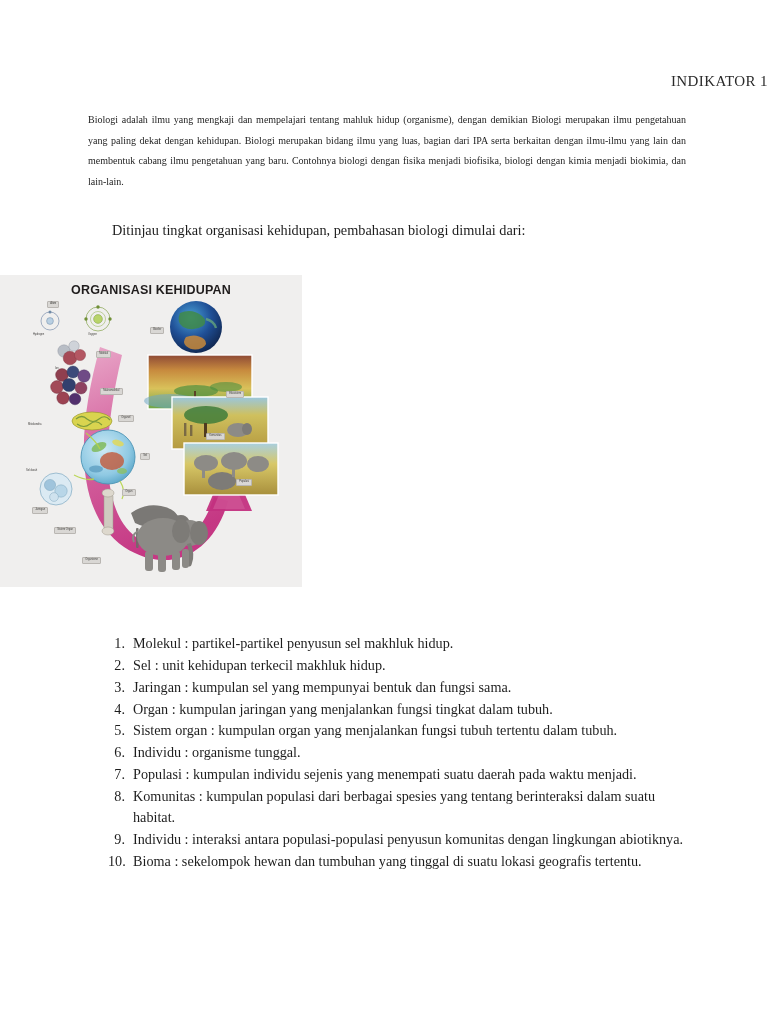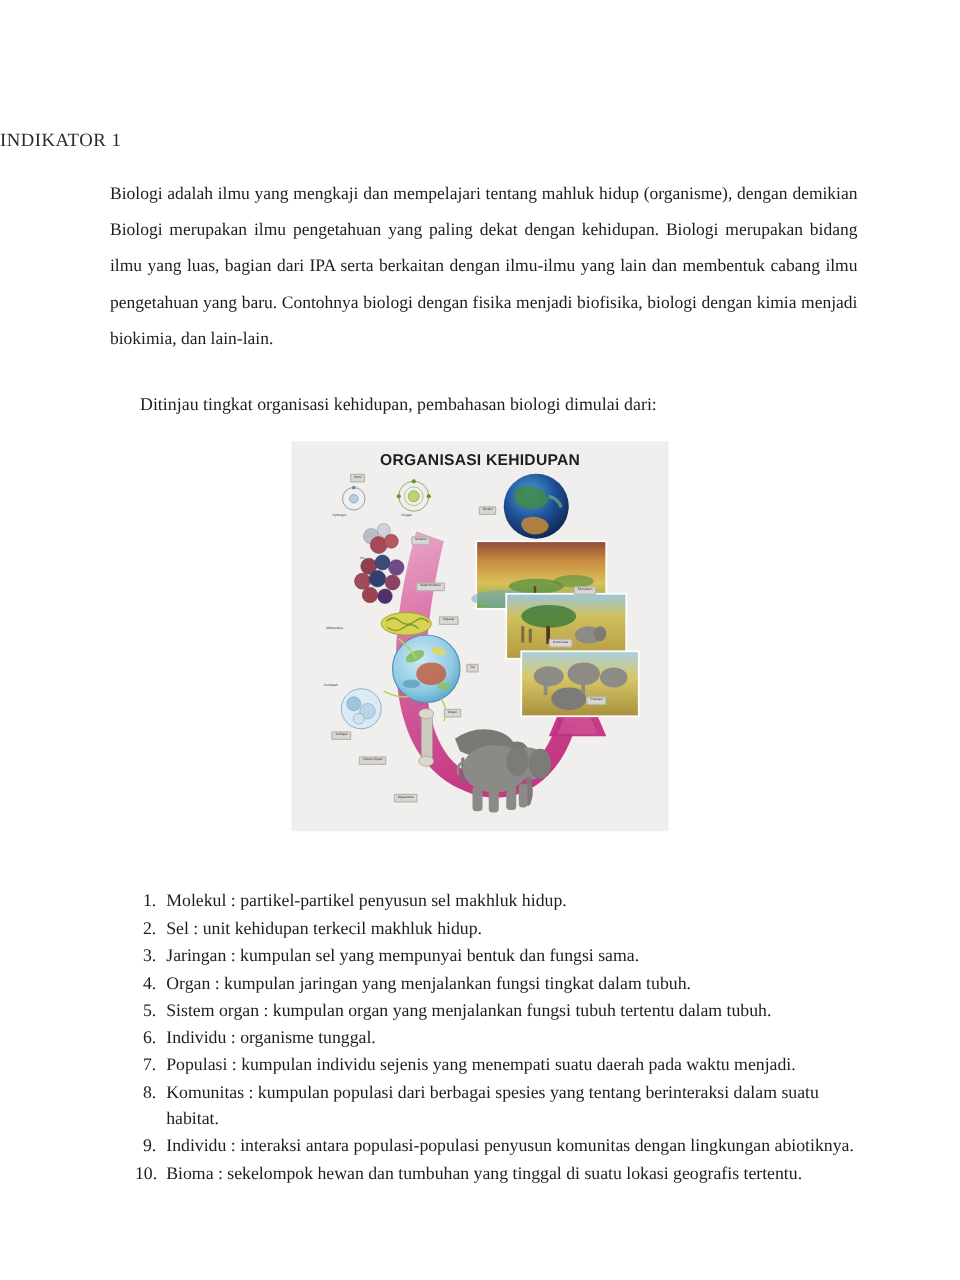--- a/index.html
+++ b/index.html
@@ -5,51 +5,51 @@
   * { box-sizing: border-box; margin: 0; padding: 0; }
   html, body {
     width: 768px; height: 1024px;
     background: #ffffff;
     font-family: "Liberation Serif", "DejaVu Serif", serif;
     color: #1c1c1c;
     overflow: hidden;
   }
   .page { position: relative; width: 768px; height: 1024px; padding: 0; }
 
-  .heading-block { text-align: left; padding-top: 104px; }
+  .heading-block { text-align: right; padding-top: 72px; }
   .indikator {
     font-size: 15px; letter-spacing: .4px; line-height: 1.2;
     color: #2a2a2a; font-weight: 400;
   }
   .maintitle {
     font-size: 21.5px; font-weight: 700; letter-spacing: .3px;
     line-height: 1.25; margin-top: 4px; color: #111;
   }
 
   .body-wrap { padding: 0 82px 0 88px; }
 
   .intro {
     margin-top: 20px;
-    font-size: 14px;
+    font-size: 10px;
     line-height: 2.07;
     text-align: justify;
     text-justify: inter-word;
     color: #1d1d1d;
   }
 
   .lead {
     margin-top: 24px;
     font-size: 14.3px;
     line-height: 1.9;
     color: #1d1d1d;
     margin-left: 24px;
   }
 
   
-  .figure-holder { display: flex; justify-content: center; margin-top: 15px; }
+  .figure-holder { display: flex; justify-content: flex-start; margin-top: 31px; }
   .figure {
     position: relative;
     width: 302px; height: 312px;
     background: #f0efee;
     overflow: hidden;
   }
   .fig-title {
     position: absolute; top: 8px; left: 0; right: 0;
     text-align: center;
     font-family: "Liberation Sans", sans-serif;

